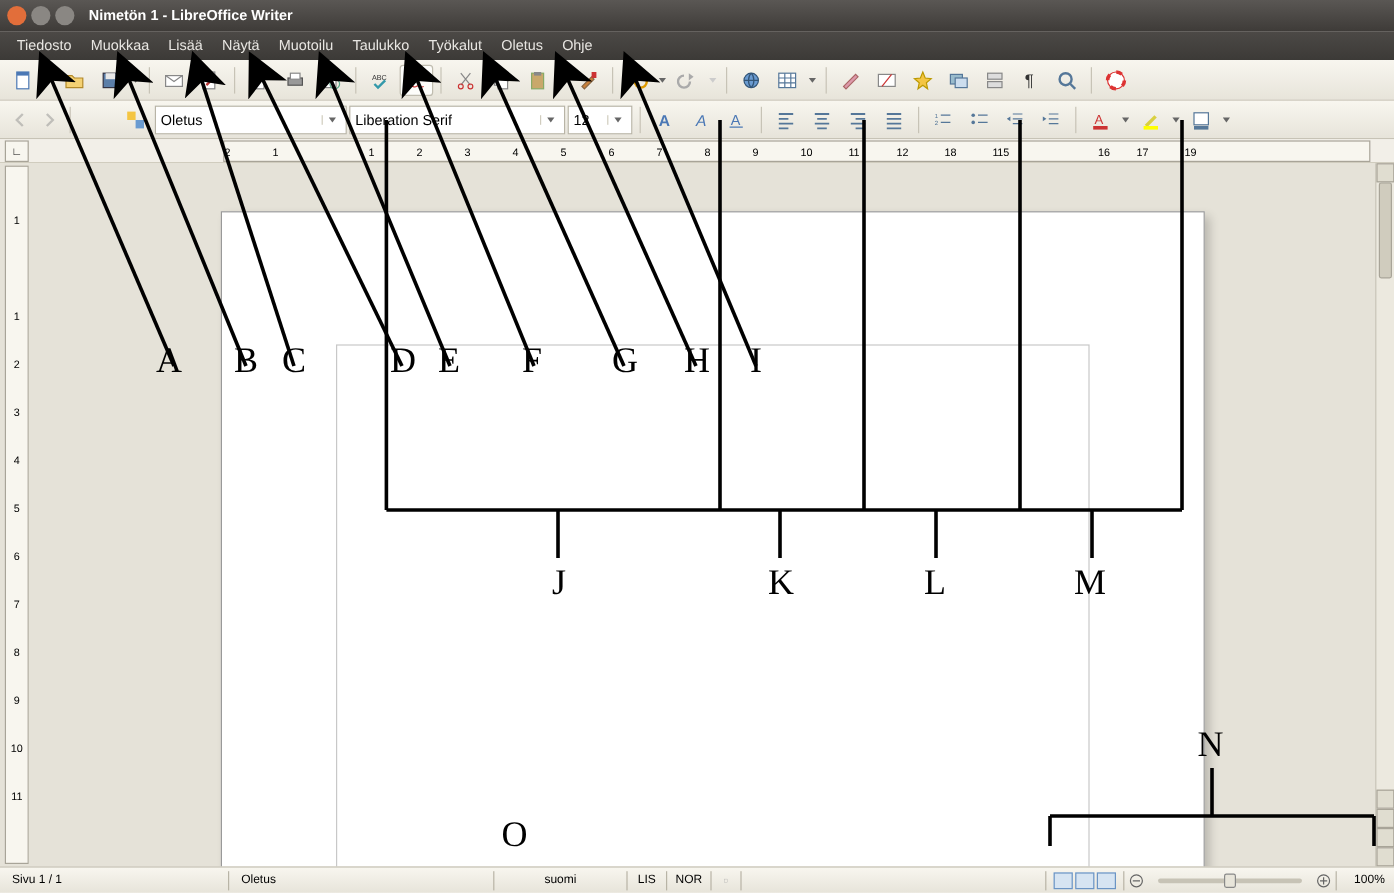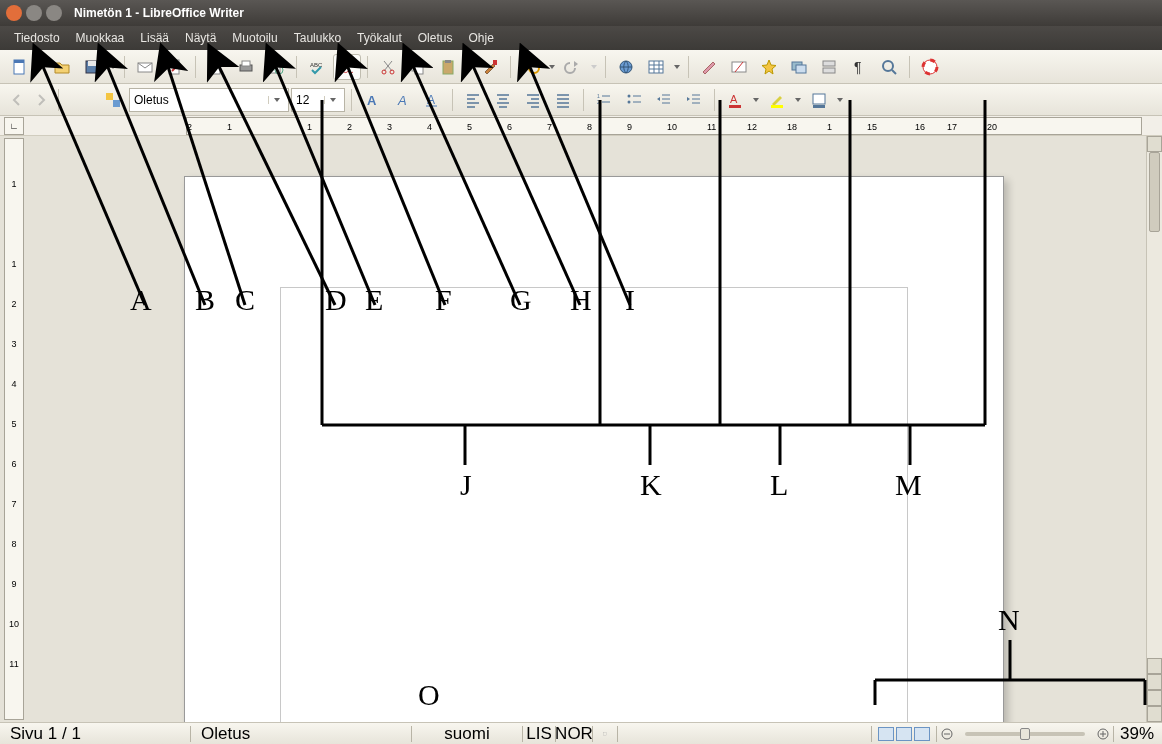--- a/index.html
+++ b/index.html
@@ -35,21 +35,21 @@
 .vruler { width: 20px; background: #f8f6ef; border: 1px solid #a8a498; margin: 2px 0 2px 4px; position: relative; font-size: 9px; }
 .vruler .vtick { position:absolute; left:0; right:0; text-align:center; }
 .canvas { flex: 1; overflow: hidden; position: relative; background: #e5e2d8; }
 .page { position: absolute; left: 160px; top: 40px; width: 820px; height: 1100px; background: #fff; border: 1px solid #999; box-shadow: 4px 4px 8px rgba(0,0,0,0.2); }
 .page-margin { position: absolute; left: 95px; top: 110px; right: 95px; height: 700px; border: 1px solid #c8c8c8; }
 
 .scrollbar-v { position:absolute; right:0; top:136px; bottom:22px; width:16px; background:#ece9df; border-left:1px solid #c7c3b6; }
 .scrollbar-v .thumb { position:absolute; top:0; height:80px; left:2px; right:2px; background:#d0ccbe; border:1px solid #a8a498; border-radius:2px; }
 .scrollbar-v .btn { position:absolute; height:16px; left:0; right:0; background:#e0ddd0; border:1px solid #a8a498; }
 
-.statusbar { position: absolute; bottom: 0; left: 0; right: 0; height: 22px; background: linear-gradient(#f8f6ef,#e7e4da); border-top: 1px solid #c7c3b6; display: flex; align-items: center; font-size: 17px; }
+.statusbar { position: absolute; bottom: 0; left: 0; right: 0; height: 22px; background: linear-gradient(#f8f6ef,#e7e4da); border-top: 1px solid #c7c3b6; display: flex; align-items: center; font-size: 10px; }
 .status-sep { width:1px; height:16px; background:#b8b4a6; margin:0 0px; }
 .status-cell { padding: 0 10px; height:100%; display:flex; align-items:center; }
 
 .annot-layer { position: absolute; inset: 0; pointer-events: none; z-index: 100; }
 .annot-layer svg { width: 1162px; height: 744px; }
 .annot-label { font: 30px "Liberation Serif", serif; }
 
 .nav-btn { width: 22px; height: 22px; display:flex; align-items:center; justify-content:center; }
 .nav-btn svg { width:16px; height:16px; opacity:0.45; }
 
@@ -290,20 +290,29 @@
   <div class="tb-sep"></div>
   <div style="width:32px"></div>
   <div class="tb-btn">
       <svg viewBox="0 0 18 18">
         <rect x="2" y="2" width="7" height="7" fill="#f4c542"></rect>
         <rect x="9" y="9" width="7" height="7" fill="#6a9bd1"></rect>
       </svg>
     </div>
   <div class="combo" style="width:160px">
     <span>Oletus</span>
+    <div style="flex:1"></div>
+    <div class="drop">
+        <svg width="8" height="8" viewBox="0 0 8 8">
+          <path d="M1 2l3 4 3-4z" fill="#666"></path>
+        </svg>
+      </div>
+  </div>
+  <div class="combo" style="width:180px">
+    <span>Liberation Serif</span>
     <div style="flex:1"></div>
     <div class="drop">
         <svg width="8" height="8" viewBox="0 0 8 8">
           <path d="M1 2l3 4 3-4z" fill="#666"></path>
         </svg>
       </div>
   </div>
   <div class="combo" style="width:54px">
     <span>12</span>
     <div style="flex:1"></div>
@@ -427,24 +436,24 @@
       <div class="tick" style="left: 280px;">5</div>
       <div class="tick" style="left: 320px;">6</div>
       <div class="tick" style="left: 360px;">7</div>
       <div class="tick" style="left: 400px;">8</div>
       <div class="tick" style="left: 440px;">9</div>
       <div class="tick" style="left: 480px;">10</div>
       <div class="tick" style="left: 520px;">11</div>
       <div class="tick" style="left: 560px;">12</div>
       <div class="tick" style="left: 600px;">18</div>
       <div class="tick" style="left: 640px;">1</div>
-      <div class="tick" style="left: 680px; text-align: center;">15</div>
+      <div class="tick" style="left: 644px; text-align: center;">15</div>
       <div class="tick" style="left: 728px;">16</div>
       <div class="tick" style="left: 760px;">17</div>
-      <div class="tick" style="left: 800px;">20</div>
+      <div class="tick" style="left: 800px;">19</div>
     </div>
 </div>
 
 <div class="workarea">
   <div class="vruler" id="vruler">
       <div class="vtick" style="top: 0px;"></div>
       <div class="vtick" style="top: 40px;">1</div>
       <div class="vtick" style="top: 80px;"></div>
       <div class="vtick" style="top: 120px;">1</div>
       <div class="vtick" style="top: 160px;">2</div>
@@ -510,21 +519,21 @@
       <div class="handle"></div>
     </div>
   <div class="status-cell" style="padding:0 4px">
       <svg width="12" height="12" viewBox="0 0 12 12">
         <circle cx="6" cy="6" r="5" fill="none" stroke="#666"></circle>
         <line x1="3" y1="6" x2="9" y2="6" stroke="#666"></line>
         <line x1="6" y1="3" x2="6" y2="9" stroke="#666"></line>
       </svg>
     </div>
   <div class="status-sep"></div>
-  <div class="status-cell" style="width:48px;justify-content:flex-end;padding-right:8px">39%</div>
+  <div class="status-cell" style="width:48px;justify-content:flex-end;padding-right:8px">100%</div>
 </div>
 
 <div class="annot-layer">
 <svg>
   <defs>
     <marker id="ah" markerWidth="12" markerHeight="12" refX="10" refY="6" orient="auto">
       <path d="M0 0L12 6L0 12L3 6z" fill="#000"></path>
     </marker>
   </defs>
 

